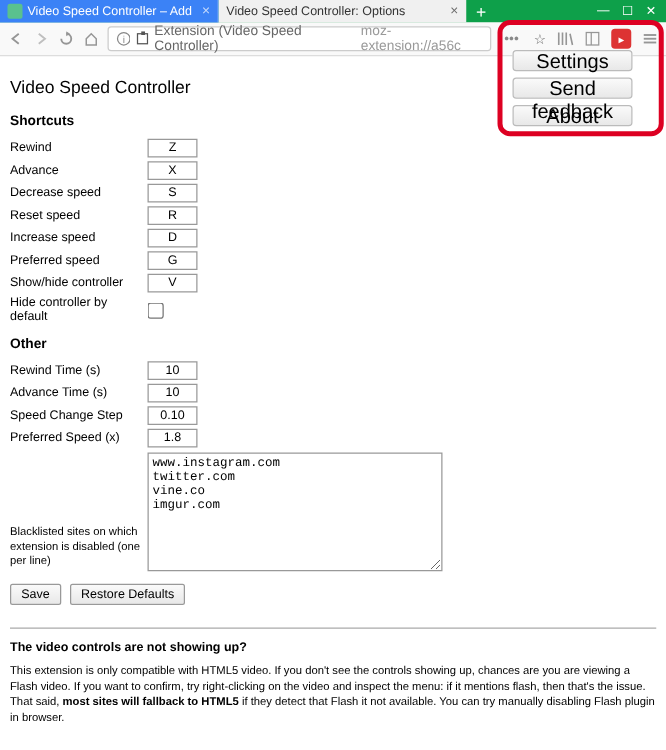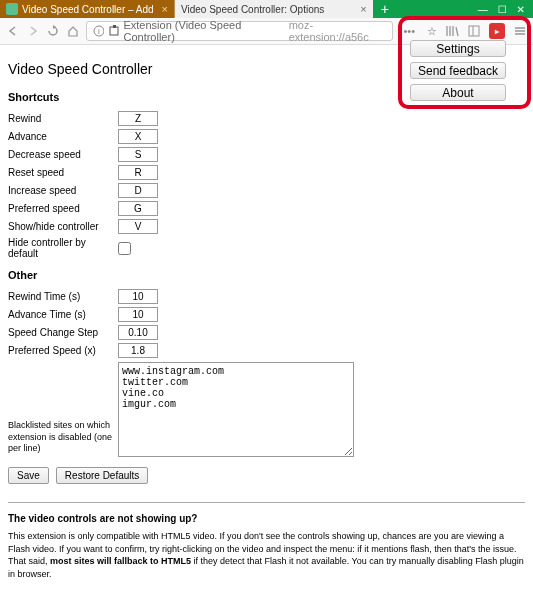--- a/index.html
+++ b/index.html
@@ -2,40 +2,40 @@
 <html><head>
 <meta charset="utf-8">
 <style>
 * { box-sizing: border-box; margin: 0; padding: 0; }
 body { font-family: Arial, sans-serif; font-size: 11px; background: #fff; width: 533px; height: 600px; overflow: hidden; }
 
 
 .titlebar { background: #0ea04a; height: 18px; display: flex; align-items: center; }
 .tab { display: flex; align-items: center; height: 18px; padding: 0 6px; gap: 4px; font-size: 10px; color: #fff; }
 .tab.active { background: #f0f0f0; color: #333; gap: 32px; }
-.tab.inactive { background: #a16207; color: #fff; border-right: 1px solid rgba(255,255,255,0.3); }
+.tab.inactive { background: #3b82f6; color: #fff; border-right: 1px solid rgba(255,255,255,0.3); }
 .tab-icon { width: 12px; height: 12px; background: #5ac18e; border-radius: 2px; }
 .tab-close { margin-left: 4px; opacity: 0.7; font-size: 11px; }
 .new-tab { color: #fff; padding: 0 8px; font-size: 14px; }
 .window-controls { margin-left: auto; display: flex; gap: 10px; padding-right: 8px; color: #fff; font-size: 10px; }
 .window-controls span { cursor: pointer; }
 
 
 .toolbar { height: 27px; display: flex; align-items: center; gap: 6px; padding: 0 6px; border-bottom: 1px solid #ddd; background: #f9f9f9; }
 .nav-btn { width: 14px; height: 14px; display: flex; align-items: center; justify-content: center; opacity: 0.6; cursor: pointer; }
 .address-bar { flex: 1; display: flex; align-items: center; height: 20px; border: 1px solid #ccc; border-radius: 3px; background: #fff; padding: 0 6px; font-size: 11px; color: #666; gap: 4px; }
 .address-bar .ext-icon { width: 12px; height: 12px; }
 .toolbar-right { display: flex; align-items: center; gap: 8px; }
 .toolbar-icon { width: 14px; height: 14px; display: flex; align-items: center; justify-content: center; opacity: 0.6; cursor: pointer; }
 .ext-badge { width: 16px; height: 16px; background: #d33; border-radius: 3px; display: flex; align-items: center; justify-content: center; color: #fff; font-size: 8px; font-weight: bold; }
 
 
 .popup-highlight { position: absolute; top: 16px; right: 2px; width: 133px; height: 93px; border: 4px solid #d02; border-radius: 10px; pointer-events: none; z-index: 50; }
 .popup { position: absolute; top: 40px; right: 27px; width: 96px; background: #fff; z-index: 40; }
-.popup button { display: block; width: 100%; height: 17px; font-size: 12px; background: linear-gradient(#fafafa,#e8e8e8); border: 1px solid #bbb; border-radius: 3px; margin-bottom: 5px; cursor: pointer; }
+.popup button { display: block; width: 100%; height: 17px; font-size: 16px; background: linear-gradient(#fafafa,#e8e8e8); border: 1px solid #bbb; border-radius: 3px; margin-bottom: 5px; cursor: pointer; }
 
 
 .content { padding: 8px; }
 h1 { font-size: 14px; font-weight: normal; margin: 8px 0 14px; }
 h3 { font-size: 11px; font-weight: bold; margin: 4px 0 8px; }
 
 .row { display: flex; align-items: center; margin-bottom: 3px; }
 .row label { width: 110px; font-size: 10px; }
 .row input[type="text"] { width: 40px; height: 15px; text-align: center; font-size: 10px; border: 1px solid #999; }
 .row input[type="checkbox"] { margin-left: 0; }

